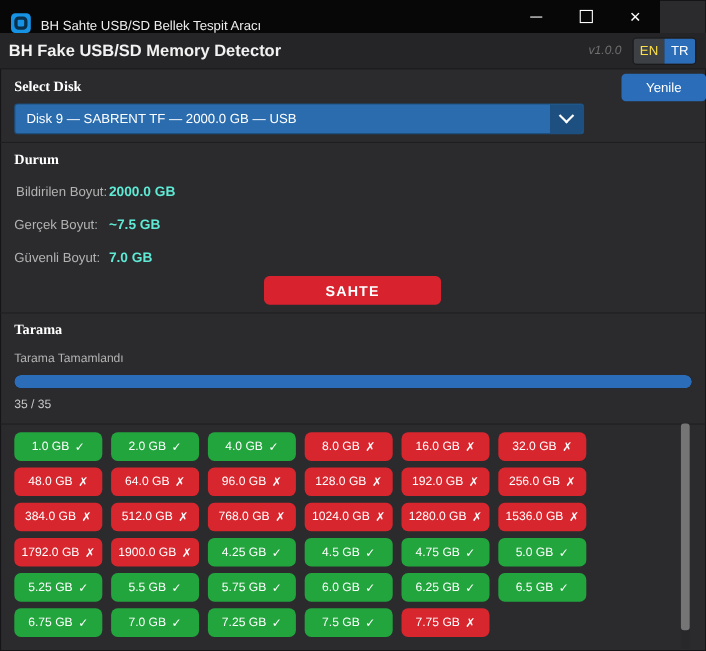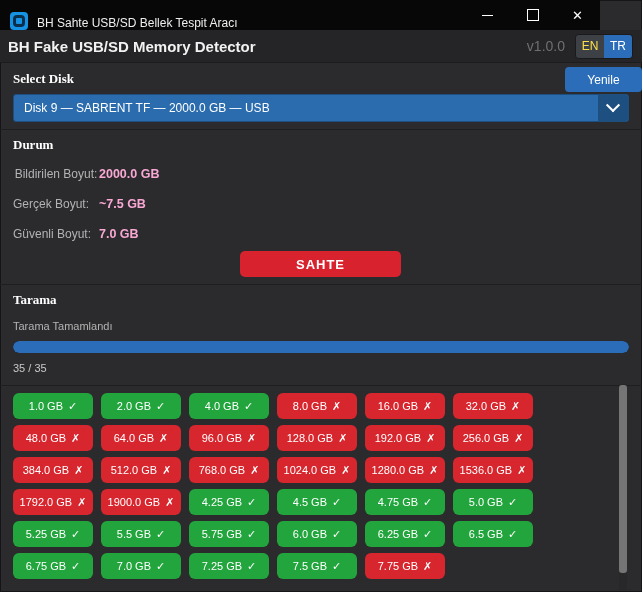--- a/index.html
+++ b/index.html
@@ -13,38 +13,38 @@
   .app-icon{width:18px;height:18px;margin-left:10px;border-radius:4px;background:#1793e6;position:relative;flex:0 0 auto;}
   .app-icon::before{content:"";position:absolute;inset:3px;border:3px solid #0a2f4a;border-radius:4px;}
   .tb-title{margin-left:9px;font-size:12px;color:#eeeeee;flex:1 1 auto;white-space:nowrap;}
   .tb-btn{width:45px;height:30px;display:flex;align-items:center;justify-content:center;color:#fff;}
   .tb-btn.min span{display:block;width:11px;height:1px;background:#fff;}
   .tb-btn.max span{display:block;width:10px;height:10px;border:1px solid #fff;}
   .tb-btn.close{font-size:13px;}
   
   .header{position:absolute;left:0;top:30px;width:642px;height:32px;background:#252527;border-bottom:1px solid #1c1c1e;display:flex;align-items:center;}
   .hdr-title{margin-left:8px;font-size:15px;font-weight:bold;color:#f2f2f2;flex:1 1 auto;}
-  .version{font-size:14px;color:#6f6f6f;margin-right:10px;}
+  .version{font-size:11px;color:#6f6f6f;margin-right:10px;font-style:italic;}
   .lang-group{display:flex;margin-right:9px;border:1px solid #1a1a1c;border-radius:4px;overflow:hidden;}
   .lang-btn{width:28px;height:23px;display:flex;align-items:center;justify-content:center;font-size:12px;}
   .lang-btn.inactive{background:#3d4145;color:#fde047;}
   .lang-btn.active{background:var(--accent);color:#fff;}
   
   .sep{position:absolute;left:0;width:642px;height:1px;background:#1e1e21;}
   
   .section-label{position:absolute;font-size:13px;font-weight:bold;color:#fff;font-family:Liberation Serif, serif;}
   .refresh-btn{position:absolute;left:565px;top:67px;width:77px;height:25px;background:var(--accent);border-radius:4px;color:#fff;font-size:12px;display:flex;align-items:center;justify-content:center;}
-  .disk-select{position:absolute;left:13px;top:94px;width:616px;height:28px;background:#2a6cad;border:1px solid #1d5080;border-radius:3px;box-sizing:border-box;display:flex;align-items:center;}
+  .disk-select{position:absolute;left:13px;top:94px;width:518px;height:28px;background:#2a6cad;border:1px solid #1d5080;border-radius:3px;box-sizing:border-box;display:flex;align-items:center;}
   .disk-select .sel-text{margin-left:10px;font-size:12px;color:#fff;flex:1 1 auto;white-space:nowrap;}
   .chev-box{width:30px;height:26px;background:#1d5080;border-radius:0 2px 2px 0;display:flex;align-items:center;justify-content:center;}
   .chev{width:8px;height:8px;border-right:2px solid #fff;border-bottom:2px solid #fff;transform:rotate(45deg) translate(-2px,-2px);}
   
   .status-row{position:absolute;left:13px;display:flex;font-size:12px;}
   .status-row .lbl{width:86px;color:#b3b3b3;}
-  .status-row .val{color:#f9a8d4;font-weight:bold;font-size:12.5px;}
+  .status-row .val{color:#5eead4;font-weight:bold;font-size:12.5px;}
   .verdict{position:absolute;left:240px;top:251px;width:161px;height:26px;background:var(--verdict);border-radius:5px;color:#fff;font-weight:bold;font-size:13px;letter-spacing:1px;display:flex;align-items:center;justify-content:center;}
   
   .scan-status{position:absolute;left:13px;top:320px;font-size:11px;color:#b3b3b3;}
   .progress-track{position:absolute;left:13px;top:341px;width:616px;height:12px;border-radius:6px;background:#1f1f22;overflow:hidden;}
   .progress-fill{height:100%;background:var(--accent);border-radius:6px;}
   .scan-counter{position:absolute;left:13px;top:362px;font-size:11px;color:#c9c9c9;}
   
   .grid{position:absolute;left:13px;top:393px;display:grid;grid-template-columns:repeat(6,80px);column-gap:8px;row-gap:6px;}
   .chip{height:26px;border-radius:6px;display:flex;align-items:center;justify-content:center;gap:5px;color:#fff;font-size:11px;}
   .chip.pass{background:var(--pass);}

